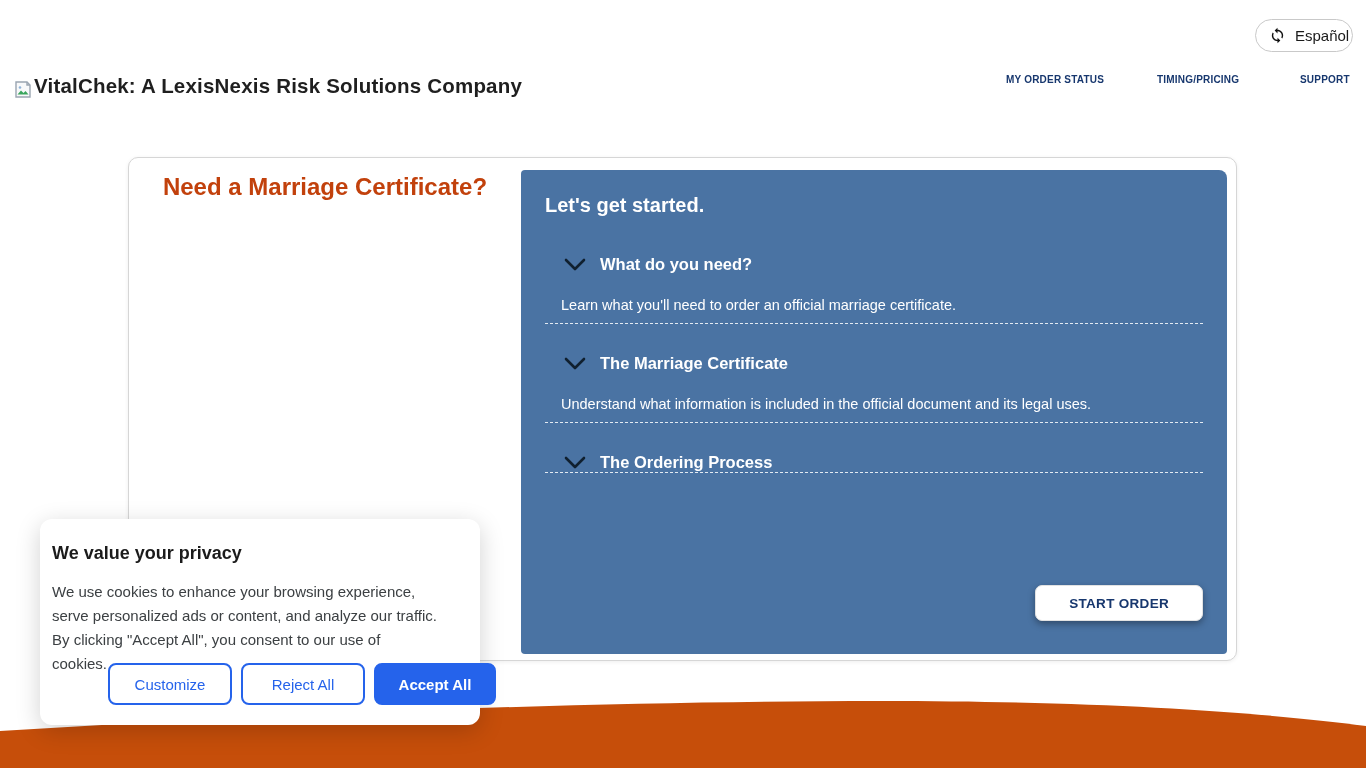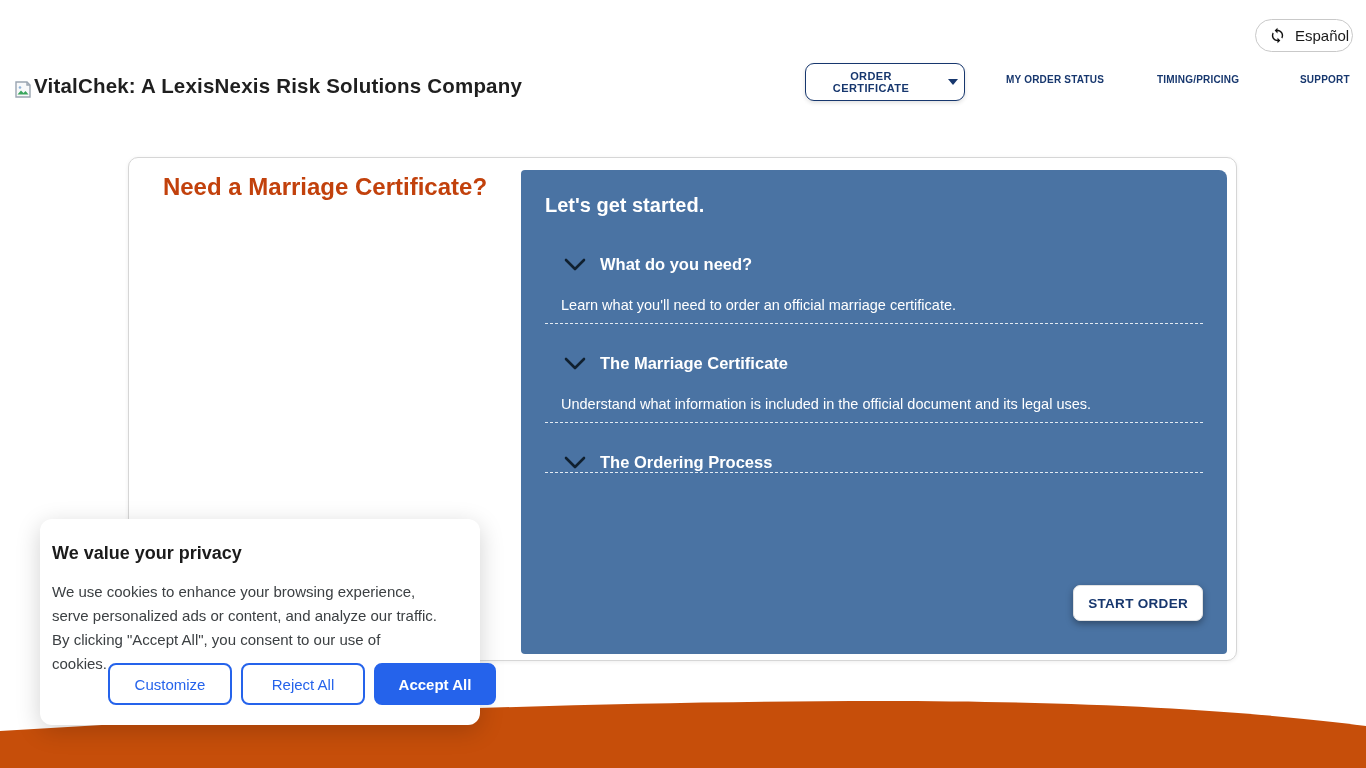--- a/index.html
+++ b/index.html
@@ -57,21 +57,21 @@
     background:#4a73a3;border-radius:4px 8px 4px 4px;box-sizing:border-box;
     padding:24px 24px 0 24px;
   }
   .panel-title{font-size:20px;font-weight:700;color:#ffffff;margin:0 0 38px 0;}
   .acc{border-bottom:1px dashed #e3eaf2;margin-bottom:30px;}
   .acc-head{display:flex;align-items:center;gap:14px;margin:0 0 0 19px;cursor:pointer;}
   .chev{width:22px;height:13px;display:inline-flex;}
   .acc-title{font-size:16.5px;font-weight:700;color:#ffffff;}
   .acc-desc{font-size:14.5px;color:#ffffff;margin:23px 0 10px 16px;}
   .start-order{
-    position:absolute;right:24px;bottom:33px;height:36px;padding:0 14px;
+    position:absolute;right:24px;bottom:33px;height:36px;padding:0 33px;
     background:#fff;border:1px solid #e2e2e2;border-radius:7px;
     font-size:13.5px;font-weight:700;color:#17376e;letter-spacing:.3px;
     cursor:pointer;box-shadow:0 3px 7px rgba(0,0,0,.35);font-family:inherit;
   }
 
   
   .footer-curve{position:absolute;left:0;top:700px;width:1366px;height:68px;display:block;}
 
   
   .cookie{
@@ -105,24 +105,20 @@
       <svg viewBox="0 0 18 17" width="18" height="17">
         <path d="M2 1h11l3 3v12H2z" fill="#f8f9fa" stroke="#9aa5b1" stroke-width="1.4"></path>
         <path d="M13 1v3h3" fill="none" stroke="#9aa5b1" stroke-width="1.4"></path>
         <path d="M3.5 13.5l3.5-4 2.5 2.5 2-2 3 3.5z" fill="#3aa55d"></path>
         <circle cx="6" cy="6.5" r="1.3" fill="#8fb3d9"></circle>
       </svg>
     </span>
     <span class="logo-text">VitalChek: A LexisNexis Risk Solutions Company</span>
   </a>
 
-  <button class="order-cert">
-    <span class="oc-label">ORDER CERTIFICATE</span>
-    <span class="caret"></span>
-  </button>
   <a class="nav-link nav-order-status">MY ORDER STATUS</a>
   <a class="nav-link nav-timing">TIMING/PRICING</a>
   <a class="nav-link nav-support">SUPPORT</a>
 
   <div class="card">
     <div class="card-heading">Need a Marriage Certificate?</div>
 
     <div class="panel">
       <div class="panel-title">Let's get started.</div>
 

